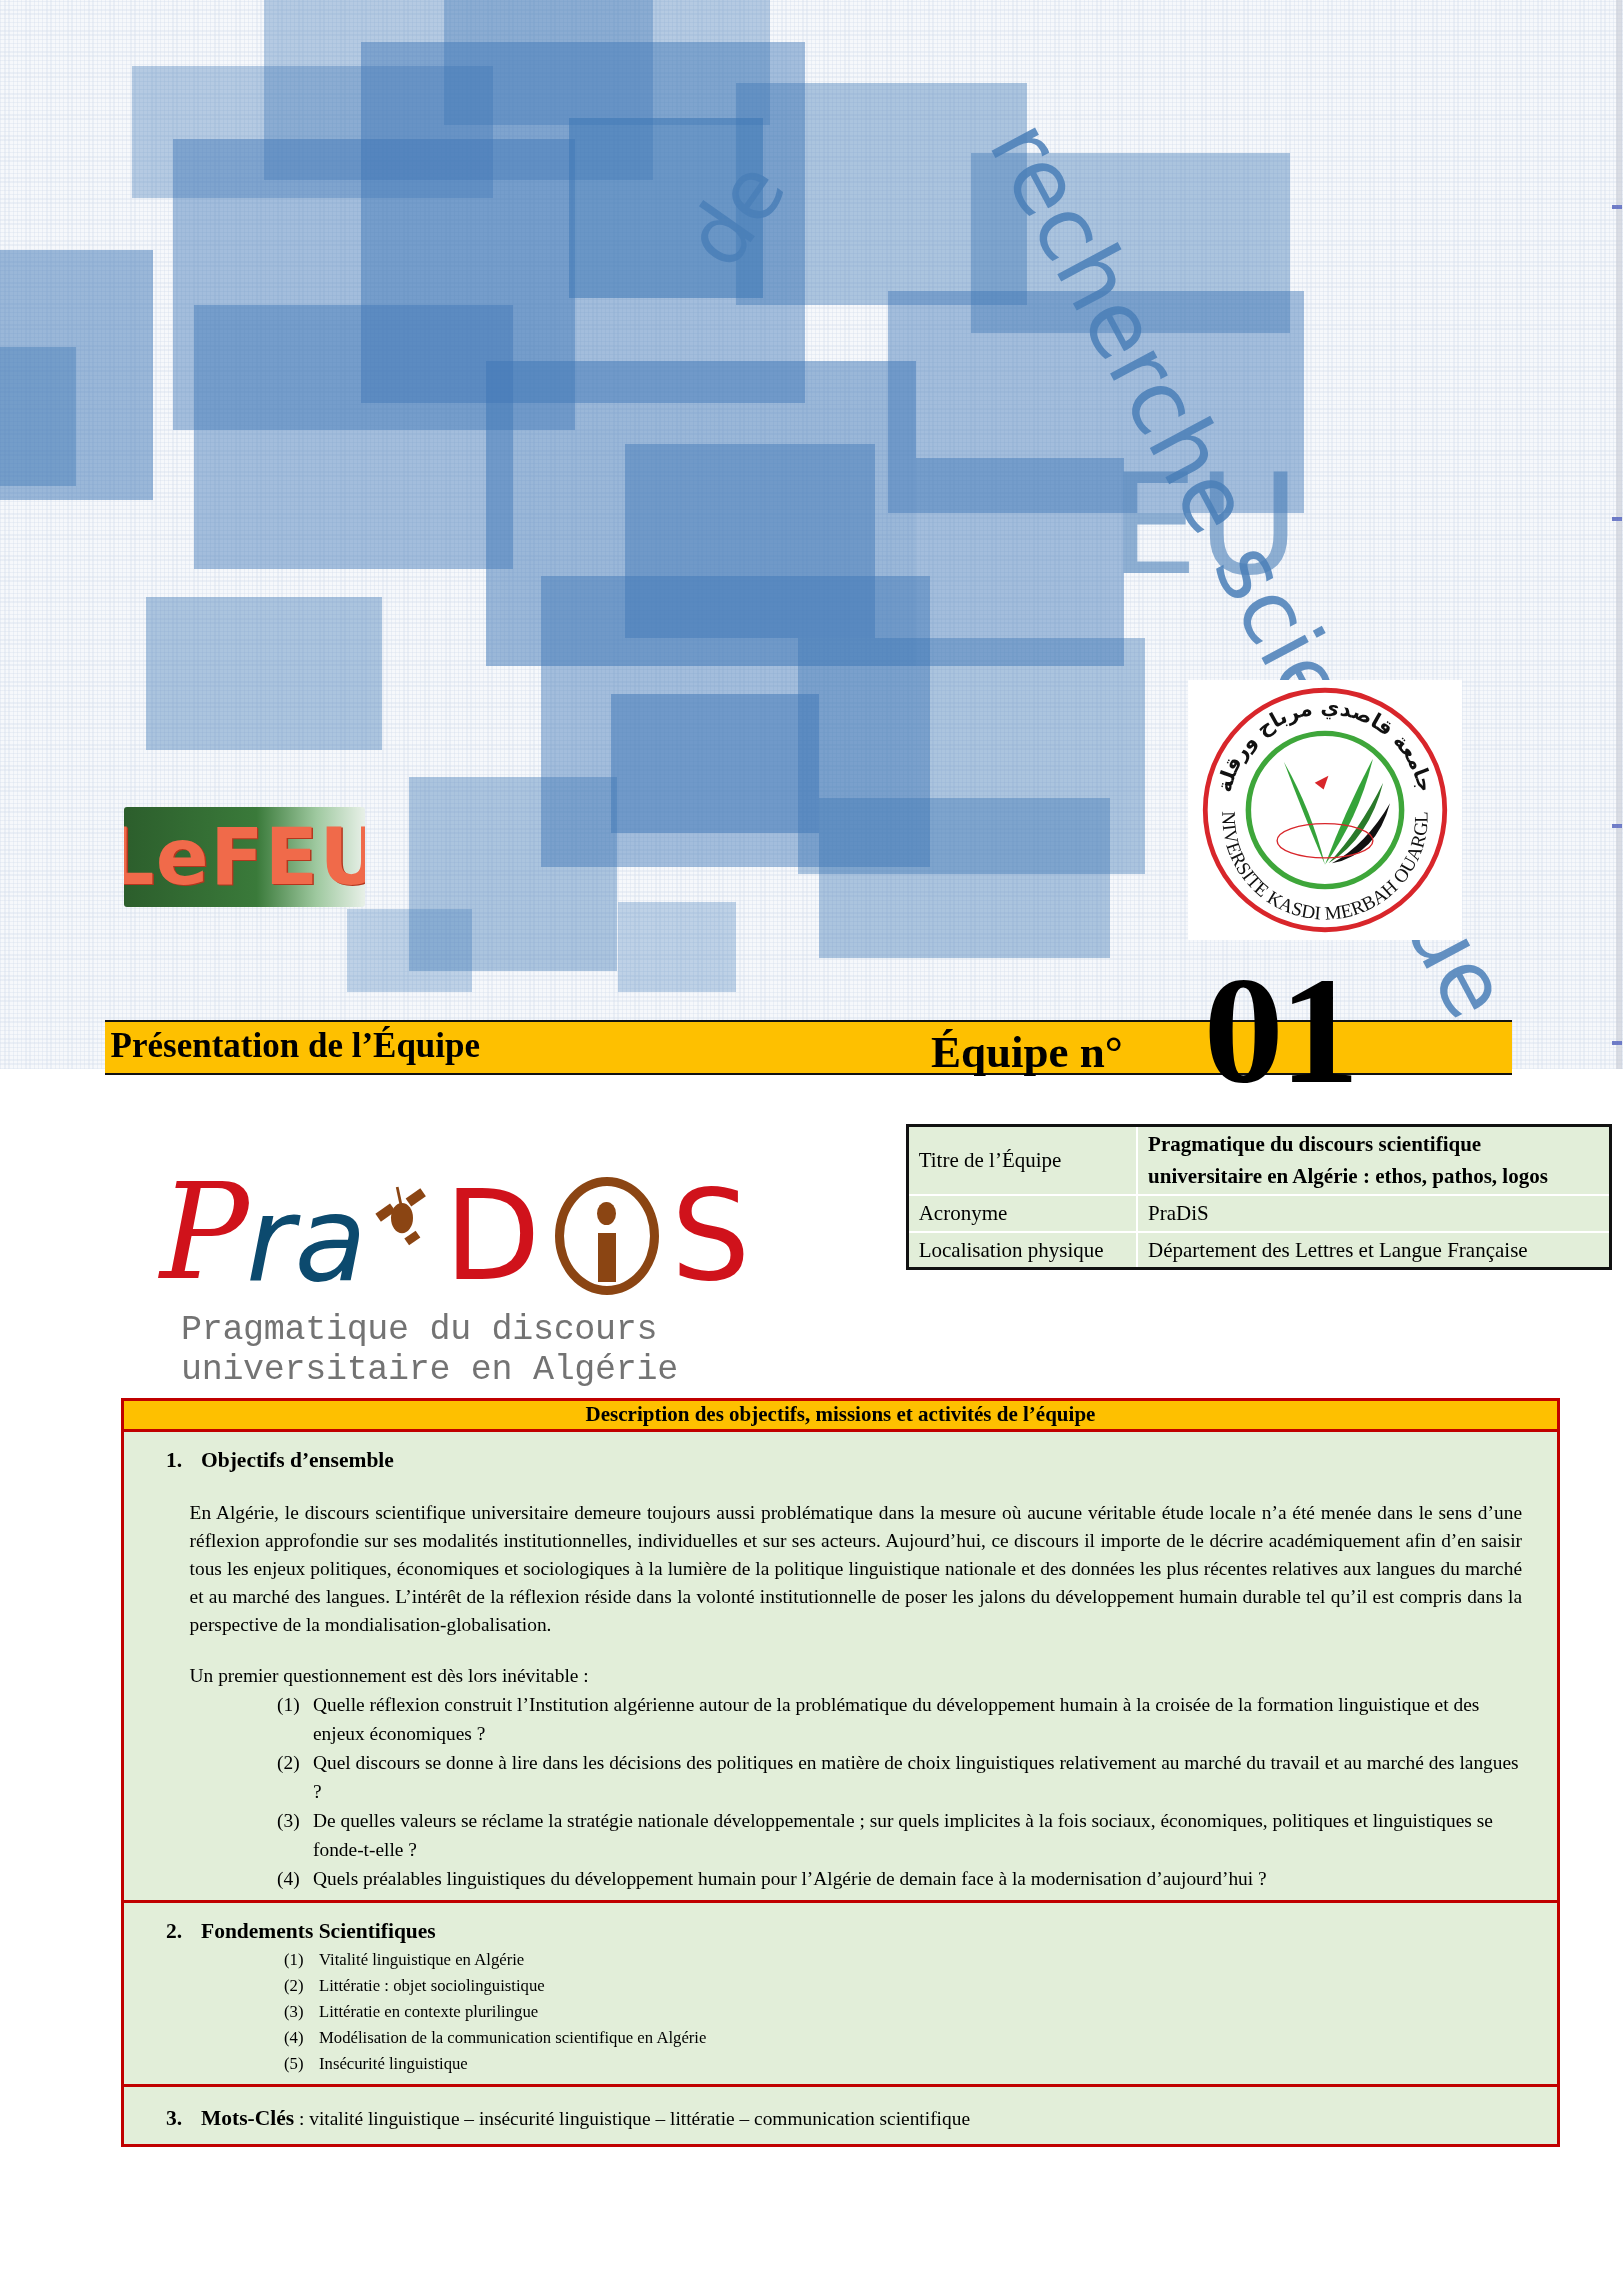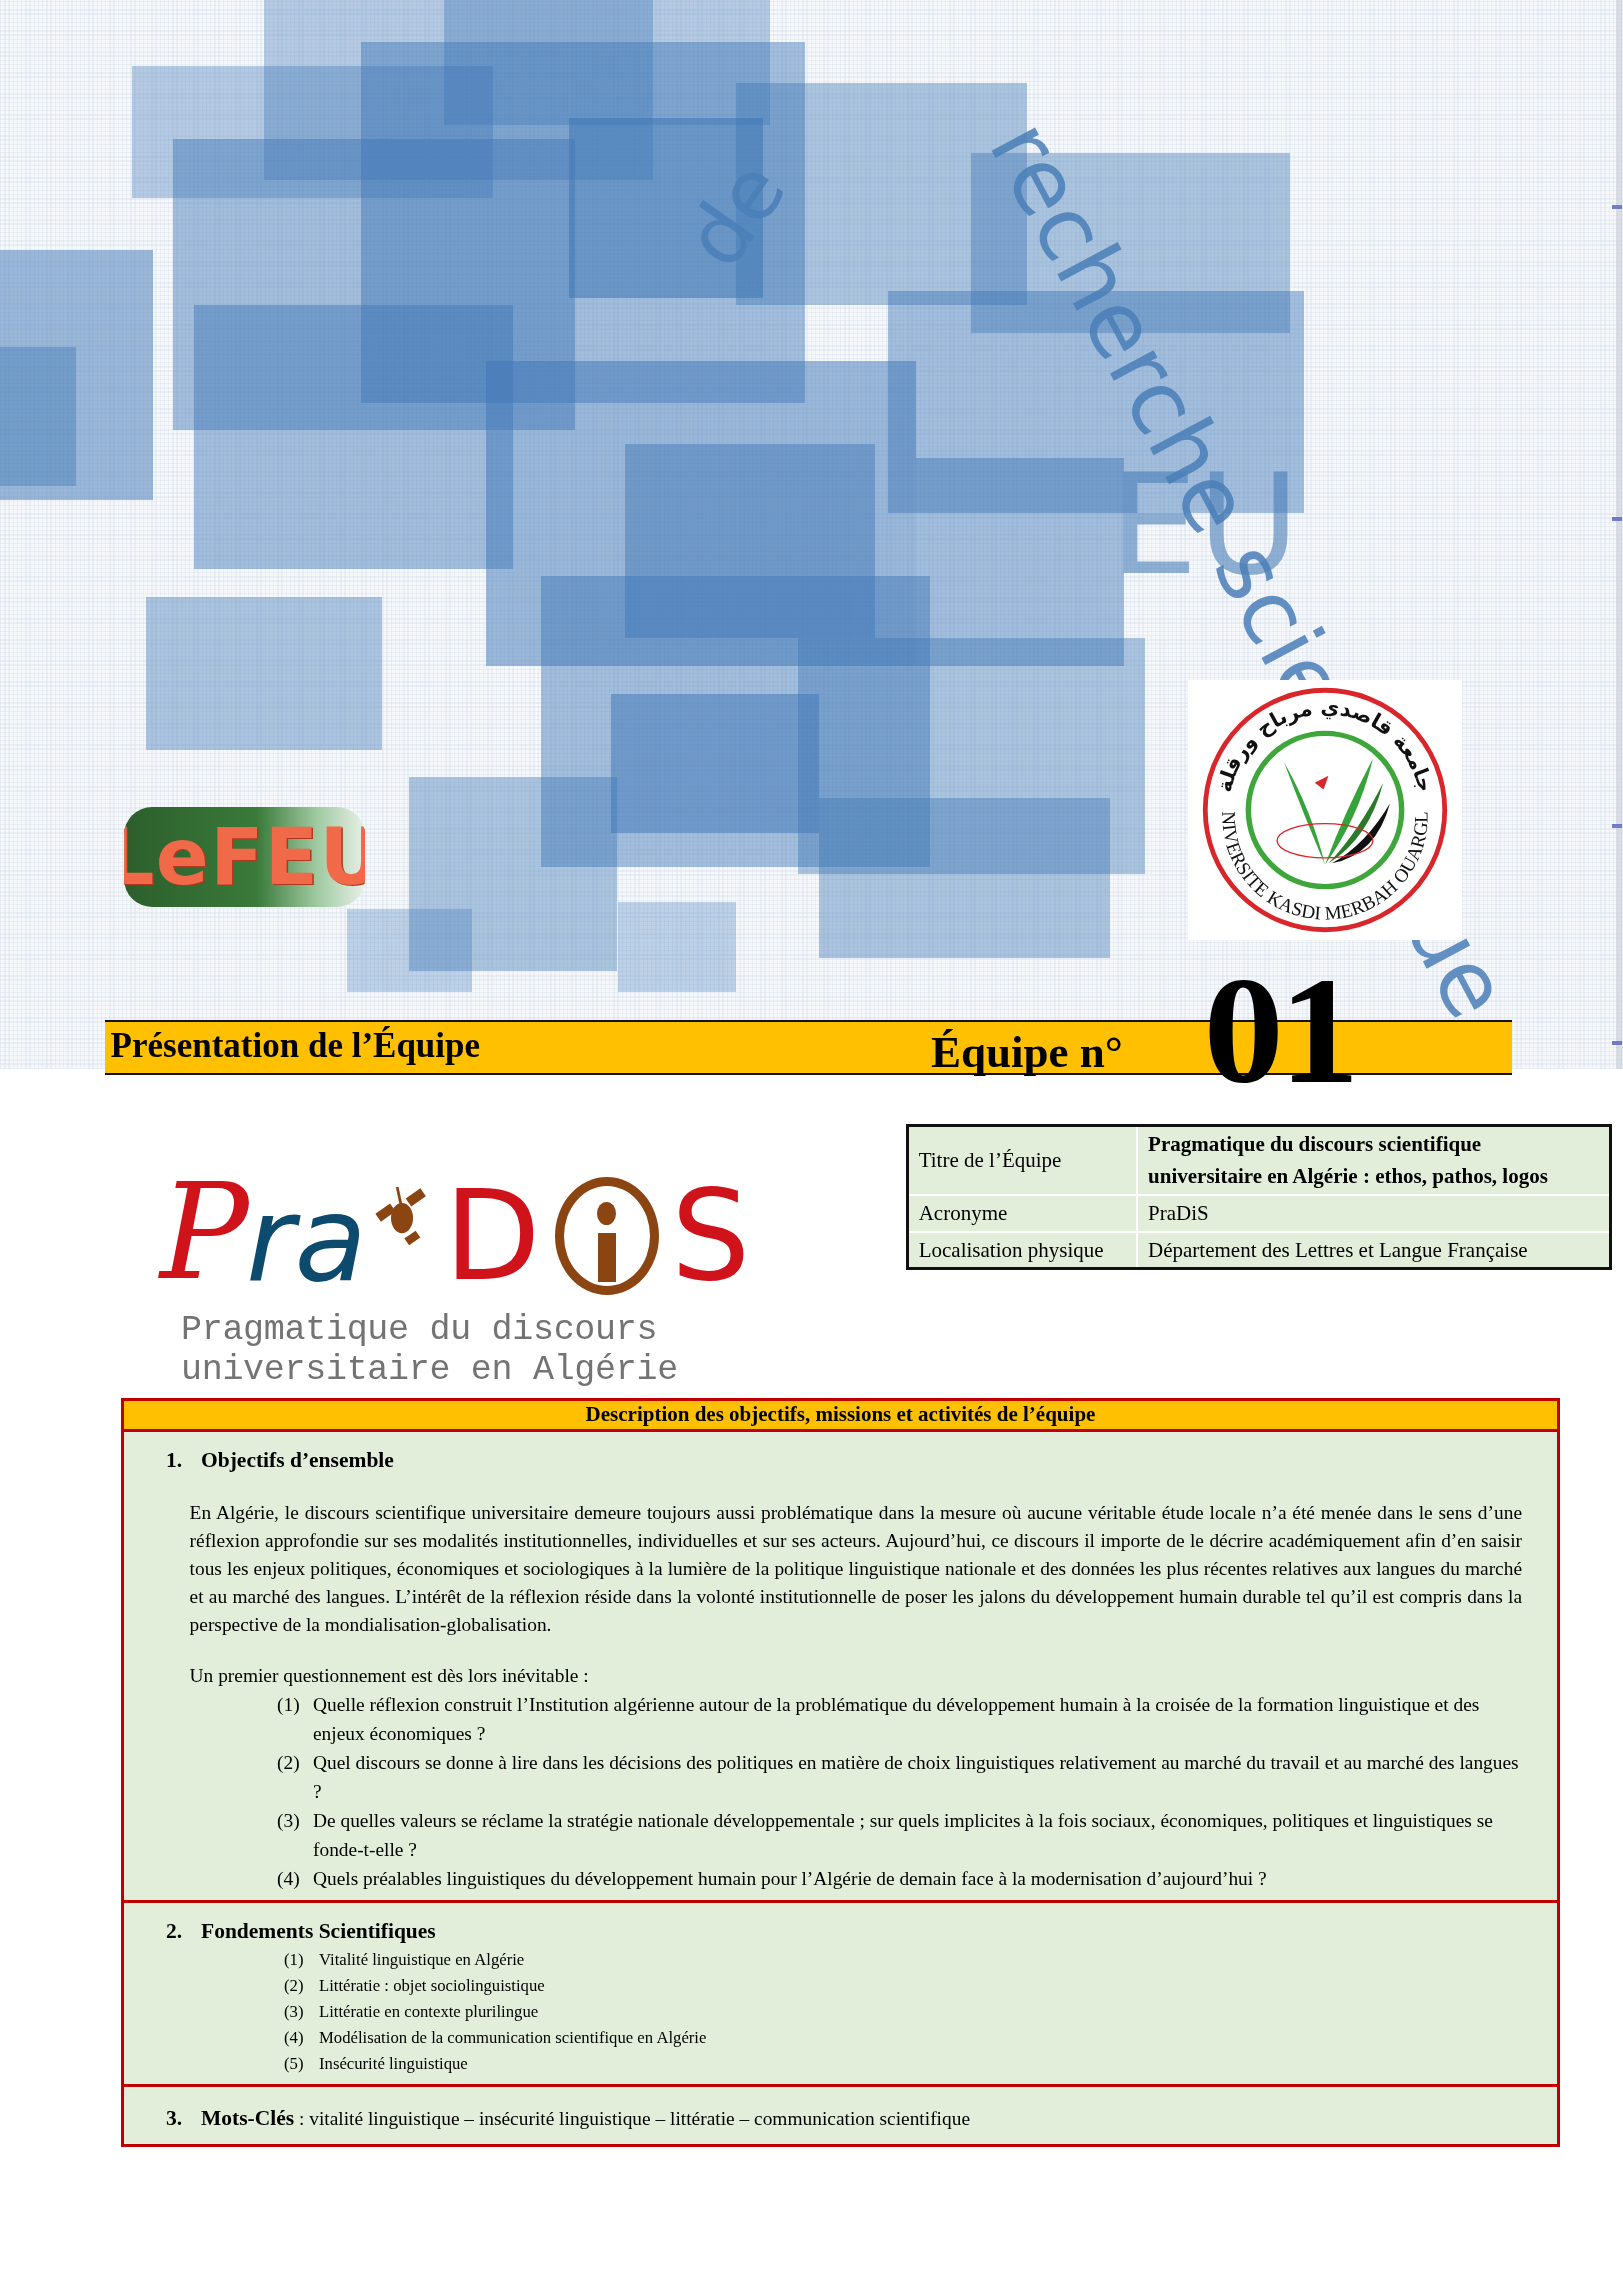--- a/index.html
+++ b/index.html
@@ -11,21 +11,21 @@
            background:
              repeating-linear-gradient(0deg, rgba(210,220,235,0.35) 0 1.4px, transparent 1.4px 4.2px),
              repeating-linear-gradient(90deg, rgba(210,220,235,0.35) 0 1.4px, transparent 1.4px 4.2px),
              #f6f8fb; }
   .tile { position:absolute; background:#3d76b5; }
   .cover-word { position:absolute; color:#4a7fb8; font-family:"DejaVu Sans", "Liberation Sans", sans-serif;
                 font-size:83px; opacity:0.85; white-space:nowrap; transform-origin:left top; }
   .edge-marks { position:absolute; right:1.4px; top:0; width:5.6px; height:1069px; background:#c8ccd6; opacity:0.6; }
   .edge-mark { position:absolute; right:0; width:9.7px; height:4.2px; background:#1c2fa8; }
 
-  .lefeu { position:absolute; left:124px; top:807px; width:241px; height:100px; border-radius:28px;
+  .lefeu { position:absolute; left:124px; top:807px; width:241px; height:100px; border-radius:3px;
            background:linear-gradient(90deg,#2c5e2c,#3a7a3a 55%,#9fc9a0 80%,#e8f0e8);
            display:flex; align-items:center; justify-content:center; overflow:hidden; }
   .lefeu span { font-family:"DejaVu Sans", "Liberation Sans", sans-serif; font-size:78px; font-weight:bold;
                 color:#f06a4a; letter-spacing:1.4px; text-shadow:1.4px 1.4px 0 #b4361e; }
 
   .univ-logo { position:absolute; left:1188px; top:680px; width:274px; height:260px; background:#fff; }
   .univ-logo svg { width:100%; height:100%; display:block; }
 
   
   .title-bar { position:absolute; left:105px; top:1020px; width:1407px; height:51px; background:#fec000;

